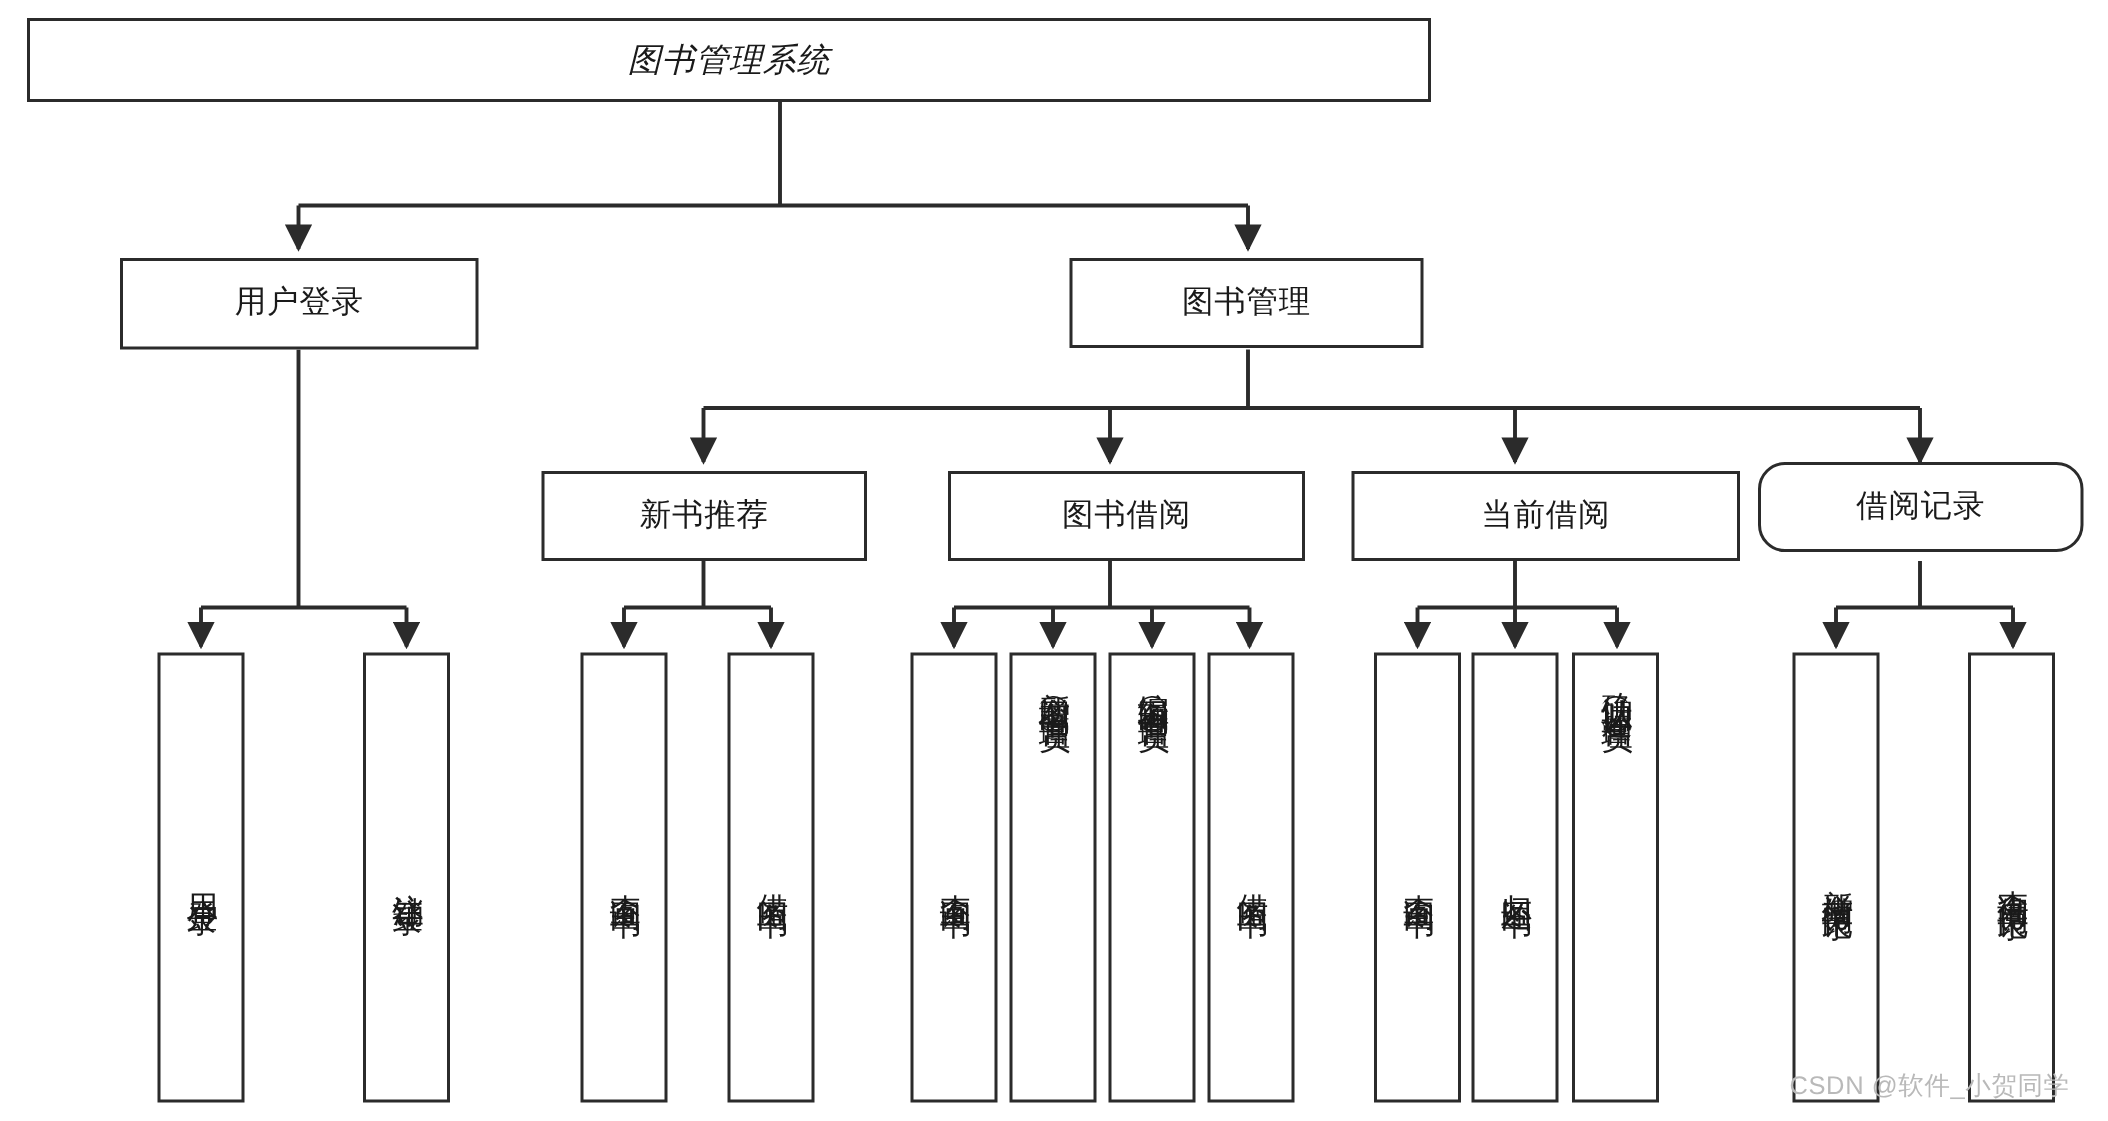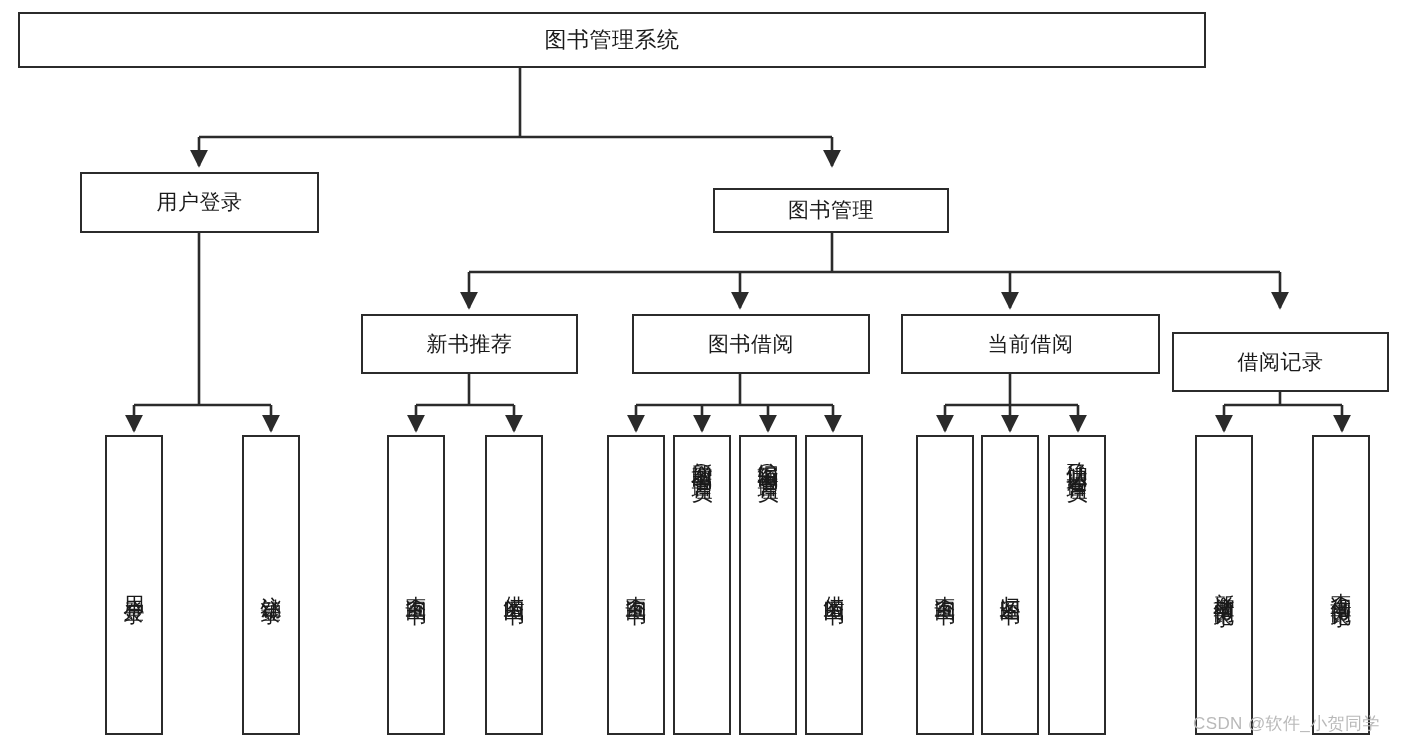--- a/index.html
+++ b/index.html
@@ -128,41 +128,41 @@
       <path d="M 1010 405 L 1010 431" marker-end="url(#arrow)"></path>
       <path d="M 1078 405 L 1078 431" marker-end="url(#arrow)"></path>
 
       <path d="M 1280 374 L 1280 405"></path>
       <path d="M 1224 405 L 1342 405"></path>
       <path d="M 1224 405 L 1224 431" marker-end="url(#arrow)"></path>
       <path d="M 1342 405 L 1342 431" marker-end="url(#arrow)"></path>
     </g>
   </svg>
 
-  <div class="node horiz root" style="left:18px; top:12px; width:1188px; height:56px;">
+  <div class="node horiz root" style="left:18px; top:12px; width:936px; height:56px;font-style:italic;">
     <span class="label">图书管理系统</span>
   </div>
 
   <div class="node horiz" style="left:80px; top:172px; width:239px; height:61px;">
     <span class="label">用户登录</span>
   </div>
-  <div class="node horiz" style="left:713px; top:188px; width:236px; height:45px;">
+  <div class="node horiz" style="left:713px; top:172px; width:236px; height:60px;">
     <span class="label">图书管理</span>
   </div>
 
   <div class="node horiz" style="left:361px; top:314px; width:217px; height:60px;">
     <span class="label">新书推荐</span>
   </div>
   <div class="node horiz" style="left:632px; top:314px; width:238px; height:60px;">
     <span class="label">图书借阅</span>
   </div>
   <div class="node horiz" style="left:901px; top:314px; width:259px; height:60px;">
     <span class="label">当前借阅</span>
   </div>
-  <div class="node horiz" style="left:1172px; top:332px; width:217px; height:60px;">
+  <div class="node horiz" style="left:1172px; top:308px; width:217px; height:60px;border-radius:18px;">
     <span class="label">借阅记录</span>
   </div>
 
   <div class="node vert centered" style="left:105px; top:435px; width:58px; height:300px;">
     <span class="label">用户登录</span>
   </div>
   <div class="node vert centered" style="left:242px; top:435px; width:58px; height:300px;">
     <span class="label">注销登录</span>
   </div>
 

